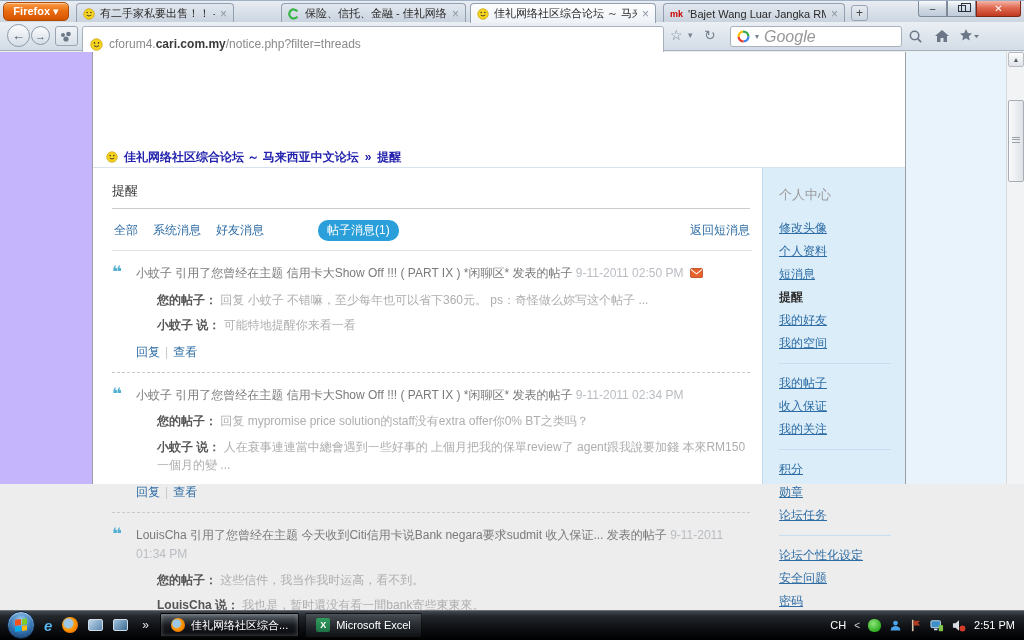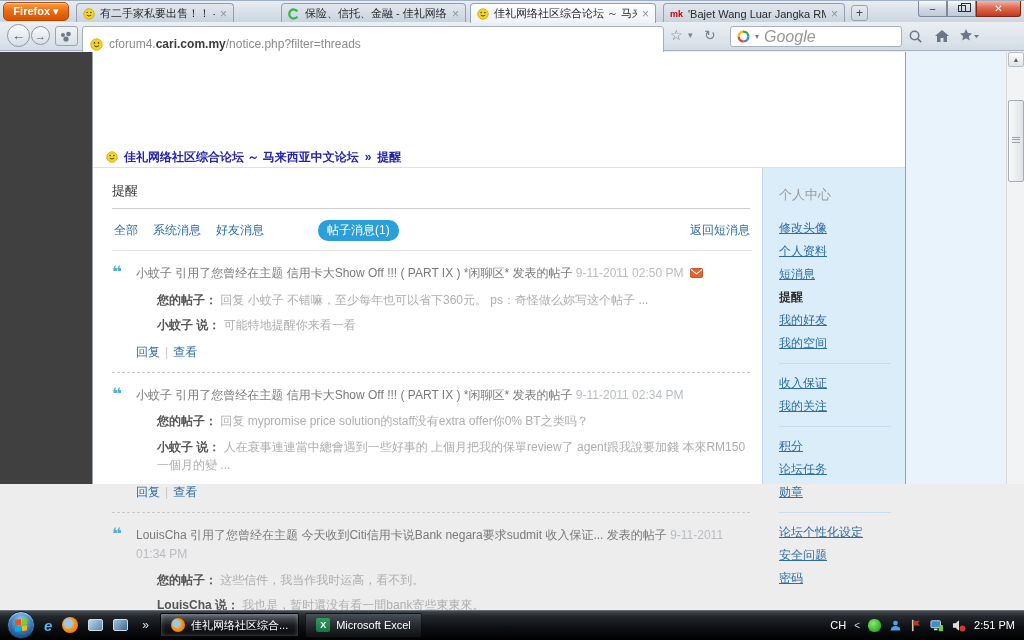--- a/index.html
+++ b/index.html
@@ -47,21 +47,21 @@
     border:1px solid #a9b1be; border-radius:3px; display:flex; align-items:center; gap:6px;
     padding:0 7px; font-size:12px; color:#8a8a8a; }
   .urlbar .dom { color:#3a3a3a; font-weight:bold; }
   .tb-ico { position:absolute; top:6px; color:#77828f; font-size:14px; line-height:1; }
   .searchbox { position:absolute; left:730px; top:4px; width:172px; height:21px; background:#fff;
     border:1px solid #a9b1be; border-radius:3px; display:flex; align-items:center; gap:5px; padding:0 6px; }
   .searchbox .ph { font-style:italic; color:#979797; font-size:16px; }
   .dd { font-size:8px; color:#76818e; }
 
   
-  .viewport { position:absolute; top:52px; left:0; width:1024px; height:432px; background:#404040; }
+  .viewport { position:absolute; top:52px; left:0; width:1024px; height:432px; background:#c4b5fd; }
   .wrapper { position:absolute; left:92px; top:0; width:814px; height:100%; background:#fff;
     border-left:1px solid #9aa0a6; border-right:1px solid #9aa0a6; }
   .right-strip { position:absolute; left:906px; top:0; width:100px; height:100%; background:#e9f3fc; }
   .scrollbar { position:absolute; left:1006px; top:0; width:18px; height:100%; background:#f2f3f5; border-left:1px solid #d8dbde; }
   .scr-up { position:absolute; top:0; left:1px; width:16px; height:15px; border:1px solid #b7bcc3; border-radius:2px;
     background:linear-gradient(180deg,#fdfdfd,#dfe3e8); color:#5a6068; font-size:7px; text-align:center; line-height:13px; }
   .scr-thumb { position:absolute; top:48px; left:1px; width:16px; height:82px; border:1px solid #a8adb5; border-radius:2px;
     background:linear-gradient(90deg,#f8f9fa,#dfe3e7); }
   .scr-thumb i { display:block; height:1px; background:#9aa0a8; margin:1.5px 3px 0; }
   .scr-grip { padding-top:34px; }
@@ -338,26 +338,27 @@
 
       <div class="sidebar">
         <div class="sb-header">个人中心</div>
         <span class="sb-link">修改头像</span>
         <span class="sb-link">个人资料</span>
         <span class="sb-link">短消息</span>
         <span class="sb-current">提醒</span>
         <span class="sb-link">我的好友</span>
         <span class="sb-link">我的空间</span>
         <div class="sb-div"></div>
+        <span class="sb-link">我的帖子</span>
         <span class="sb-link">收入保证</span>
         <span class="sb-link">我的关注</span>
         <div class="sb-div"></div>
         <span class="sb-link">积分</span>
+        <span class="sb-link">勋章</span>
         <span class="sb-link">论坛任务</span>
-        <span class="sb-link">勋章</span>
         <div class="sb-div"></div>
         <span class="sb-link">论坛个性化设定</span>
         <span class="sb-link">安全问题</span>
         <span class="sb-link">密码</span>
 
       </div>
     </div>
   </div>
 
   <div class="scrollbar">

